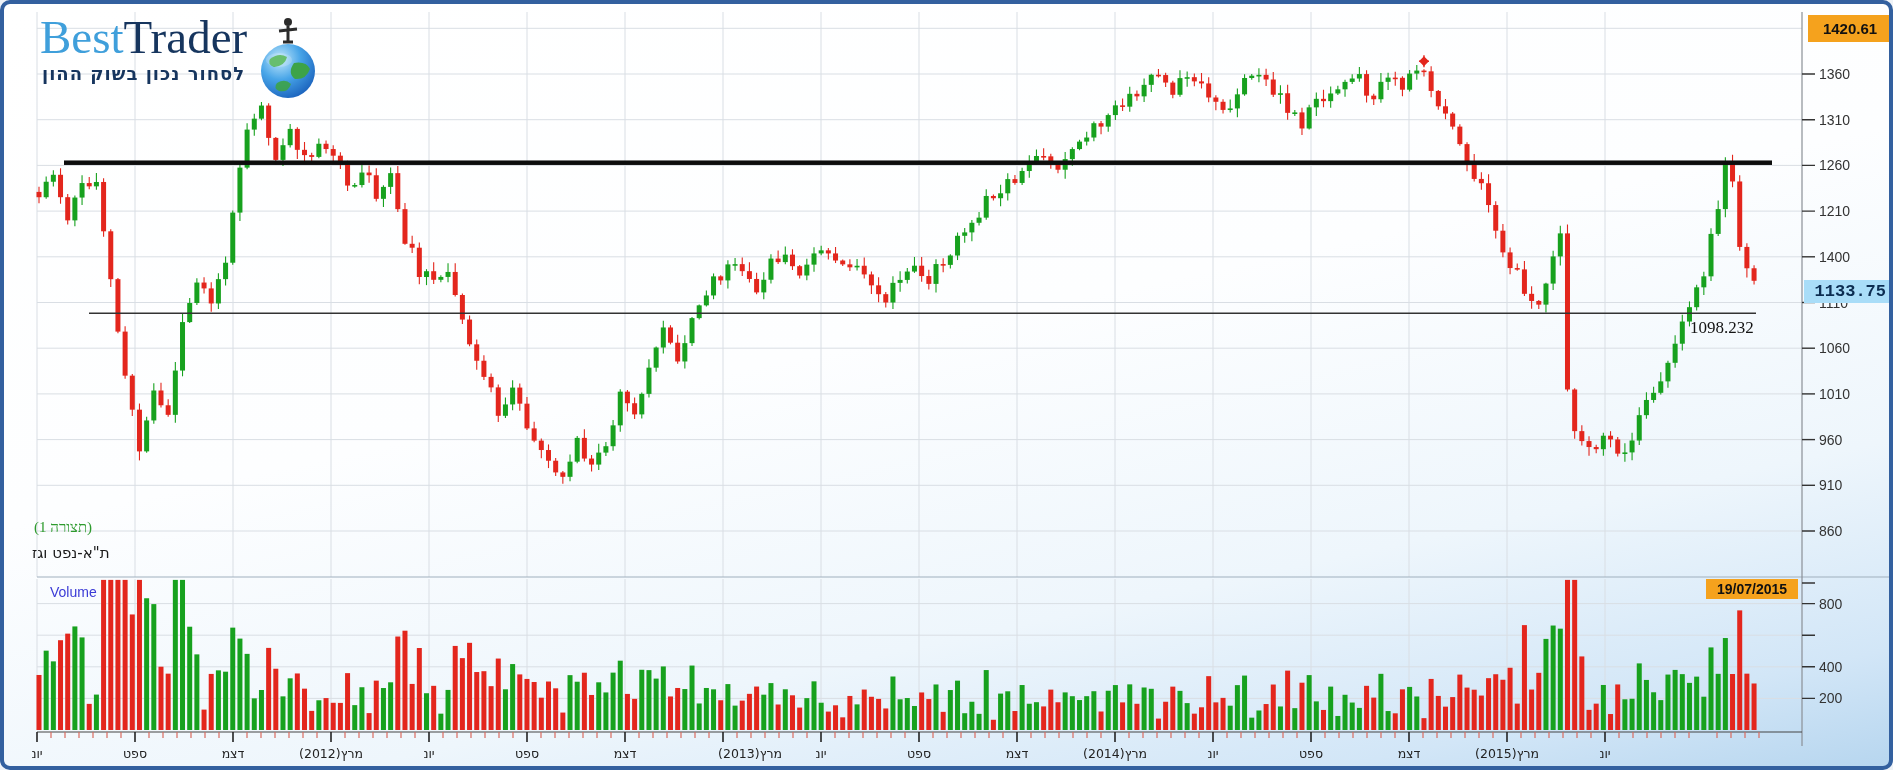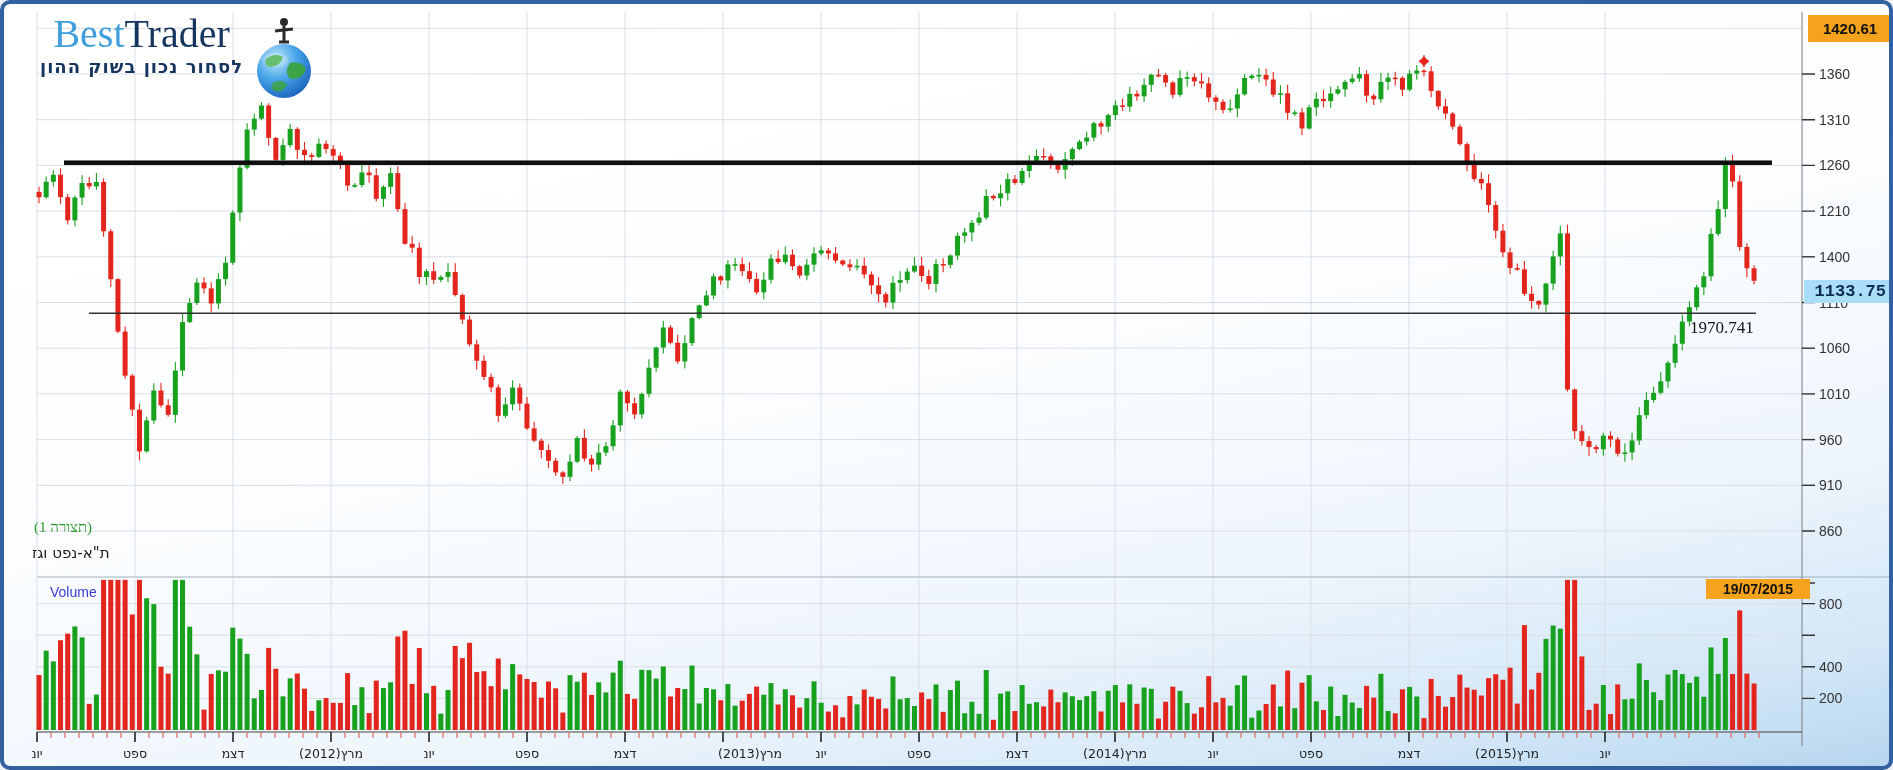--- a/index.html
+++ b/index.html
@@ -6,29 +6,29 @@
   .window{
     position:relative;width:1893px;height:770px;box-sizing:border-box;
     border:4px solid #33609f;border-radius:10px;overflow:hidden;
     background:linear-gradient(168deg,#ffffff 0%,#fdfeff 45%,#eef6fc 72%,#d2e6f7 90%,#b7d6ef 100%);
     font-family:"Liberation Sans",sans-serif;
   }
   svg.chart{position:absolute;left:0;top:0;}
   .hebrew{font-family:"DejaVu Sans",sans-serif;}
   .logo{position:absolute;left:36px;top:10px;display:flex;align-items:flex-start;z-index:5;}
   .logo-text{display:flex;flex-direction:column;align-items:center;}
-  .logo-words{font-family:"Liberation Serif",serif;font-size:40px;line-height:1;letter-spacing:0px;white-space:nowrap;}
+  .logo-words{font-family:"Liberation Serif",serif;font-size:47px;line-height:1;letter-spacing:0px;white-space:nowrap;}
   .logo-best{font-weight:400;}
   .logo-trader{font-weight:400;}
   .logo-tagline{font-size:18px;font-weight:bold;margin-top:2px;letter-spacing:1px;}
   .globe{margin-left:6px;margin-top:0px;}
   .tag{position:absolute;z-index:6;display:flex;align-items:center;justify-content:center;box-sizing:border-box;}
   .tag-high{left:1804px;top:11px;width:84px;height:27px;font-size:15px;font-weight:600;color:#111;}
   .tag-current{left:1800px;width:88px;height:23px;font-family:Liberation Mono, monospace;font-size:17px;font-weight:600;justify-content:flex-end;padding-right:6px;}
-  .tag-date{left:1702px;top:575px;width:104px;height:20px;font-size:14px;font-weight:600;color:#111;}
+  .tag-date{left:1702px;top:575px;width:92px;height:20px;font-size:14px;font-weight:600;color:#111;}
   .level-label{position:absolute;left:1686px;top:314px;font-family:"Liberation Serif",serif;font-size:17px;color:#141414;z-index:4;}
   .config-label{position:absolute;left:30px;top:515px;font-size:15px;z-index:4;}
   .instrument-label{position:absolute;left:28px;top:540px;font-size:15px;color:#1a1a1a;z-index:4;}
   .volume-title{position:absolute;left:46px;top:580px;font-size:14px;z-index:4;}
   .axis-label{position:absolute;font-size:14px;color:#333;white-space:nowrap;z-index:3;}
   .time-label{position:absolute;font-size:12.5px;color:#222;transform:translateX(-50%);white-space:nowrap;z-index:3;font-family:"DejaVu Sans",sans-serif;}
 </style>
 </head>
 <body>
 
@@ -976,21 +976,21 @@
       <path d="M41 49 q12 -2 16 6 q-4 11 -15 10 q-8 -6 -1 -16z" fill="#3da348"></path>
       <path d="M24 69 q8 -5 14 1 q-3 9 -12 7 q-6 -3 -2 -8z" fill="#3da348" opacity=".9"></path>
       <ellipse cx="26" cy="46" rx="13" ry="7" fill="#ffffff" opacity=".18"></ellipse>
     </svg>
   </div>
 
   <div class="tag tag-high" id="tag-high" style="background: rgb(245, 162, 29);">1420.61</div>
   <div class="tag tag-current" id="tag-current" style="background: rgb(169, 221, 248); color: rgb(12, 45, 81); top: 275.793px;">1133.75</div>
   <div class="tag tag-date" id="tag-date" style="background: rgb(245, 162, 29);">19/07/2015</div>
 
-  <div class="level-label">1970.741</div>
+  <div class="level-label">1098.232</div>
   <div class="config-label hebrew" dir="rtl" id="config-label" style="color: rgb(46, 155, 46); font-family: Liberation Serif, serif;">(תצורה 1)</div>
   <div class="instrument-label hebrew" dir="rtl">ת"א-נפט וגז</div>
   <div class="volume-title" id="volume-title" style="color: rgb(59, 59, 214);">Volume</div>
 
   <div id="price-axis">
       <div class="axis-label" style="left: 1815px; top: 62px;">1360</div>
       <div class="axis-label" style="left: 1815px; top: 107.7px;">1310</div>
       <div class="axis-label" style="left: 1815px; top: 153.4px;">1260</div>
       <div class="axis-label" style="left: 1815px; top: 199.1px;">1210</div>
       <div class="axis-label" style="left: 1815px; top: 244.8px;">1400</div>

